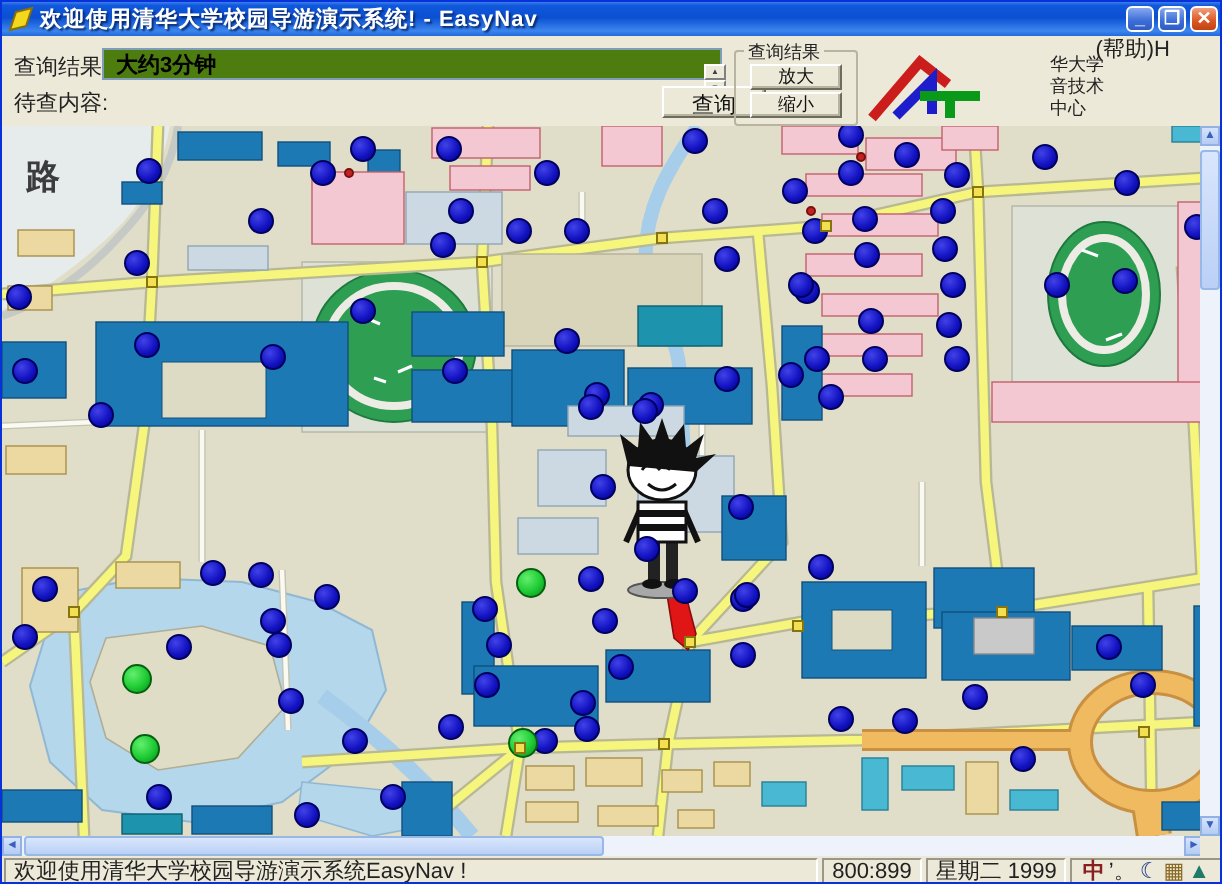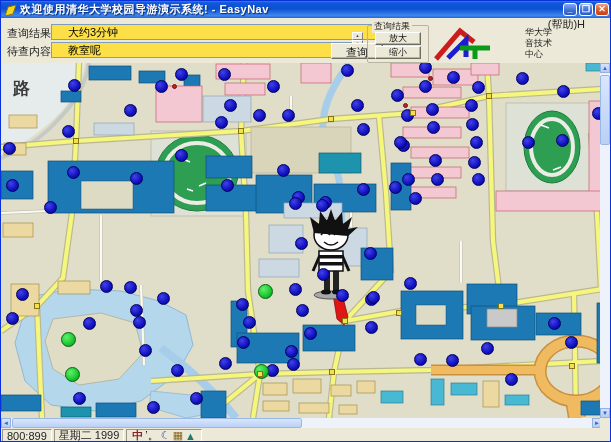--- a/index.html
+++ b/index.html
@@ -14,22 +14,22 @@
     white-space:nowrap;letter-spacing:0.5px;text-align:center;}
   .win-btns{position:absolute;right:3px;top:2px;display:flex;gap:2px;}
   .wbtn{width:14px;height:13px;border-radius:3px;border:1px solid #fff;box-sizing:border-box;
     font-size:9px;line-height:11px;text-align:center;color:#fff;font-weight:bold;
     background:linear-gradient(180deg,#85a8f0,#3b6cd6 60%,#2f5cc4);}
   .wbtn.close{background:linear-gradient(180deg,#f0a080,#dd5a28 55%,#c24212);}
   
   .panel{position:absolute;left:0;top:17px;width:611px;height:45px;background:#ece9d8;}
   .menu-help{position:absolute;top:-2px;right:24px;font-size:11px;color:#222;padding:1px 3px;}
   .lbl{position:absolute;font-size:11px;color:#222;white-space:nowrap;}
-  .field{position:absolute;height:14px;border:1px solid #7f9db9;background:#fde047;
-    font-size:11px;font-family:"Liberation Sans",sans-serif;padding:0 16px;box-sizing:content-box;}
+  .field{position:absolute;height:14px;border:1px solid #7f9db9;background:#4d7c0f;
+    font-size:11px;font-family:"Liberation Sans",sans-serif;padding:0 6px;box-sizing:content-box;font-weight:bold;}
   .spinner{position:absolute;left:351px;top:14px;width:11px;height:16px;display:flex;flex-direction:column;}
   .spinner div{flex:1;background:#ece9d8;border:1px solid;border-color:#fff #808080 #808080 #fff;
     font-size:4px;line-height:6px;text-align:center;color:#404040;}
   .btn{position:absolute;background:#ece9d8;border:1px solid;border-color:#fff #6d6d5e #6d6d5e #fff;
     box-shadow:inset -1px -1px 0 #b8b4a2;font-size:11px;text-align:center;color:#111;
     font-family:"Liberation Sans",sans-serif;}
   .groupbox{position:absolute;left:366px;top:7px;width:60px;height:36px;
     border:1px solid #b8b4a0;border-radius:2px;}
   .groupbox .gtitle{position:absolute;top:-6px;left:4px;background:#ece9d8;font-size:9px;padding:0 2px;color:#222;}
   .gbtn{position:absolute;left:7px;width:44px;height:11px;background:#ece9d8;
@@ -86,21 +86,20 @@
     </div>
   </div>
 
   <div class="panel">
     <span class="menu-help">(帮助)H</span>
 
     <span class="lbl" style="left:6px;top:8px">查询结果:</span>
     <input class="field" style="left: 50px; top: 6px; width: 296px;" readonly="" value="大约3分钟">
 
     <span class="lbl" style="left:6px;top:26px">待查内容:</span>
-    <input class="field" style="left: 50px; top: 24px; width: 272px;" value="教室呢">
 
     <div class="spinner">
       <div>▲</div>
       <div>▼</div>
     </div>
 
     <button class="btn" style="left:330px;top:25px;width:52px;height:16px">查询</button>
 
     <div class="groupbox">
       <span class="gtitle">查询结果</span>
@@ -464,20 +463,21 @@
     <div class="sbtn" style="bottom:0">▼</div>
   </div>
   <div class="hscroll">
     <div class="sbtn" style="left:0">◄</div>
     <div class="sthumb" style="left:11px;top:0;width:290px;height:10px"></div>
     <div class="sbtn" style="right:0">►</div>
   </div>
   <div class="corner"></div>
 
   <div class="statusbar">
+    <div class="spanel msg">欢迎使用清华大学校园导游演示系统EasyNav !</div>
     <div class="spanel">800:899</div>
     <div class="spanel">星期二 1999</div>
     <div class="spanel ime">
       <span style="color:#8a1f1f;font-weight:bold">中</span>
       <span>’。</span>
       <span style="color:#223a8a">☾</span>
       <span style="color:#8a6a22">▦</span>
       <span style="color:#1f7a6a">▲</span>
     </div>
   </div>

